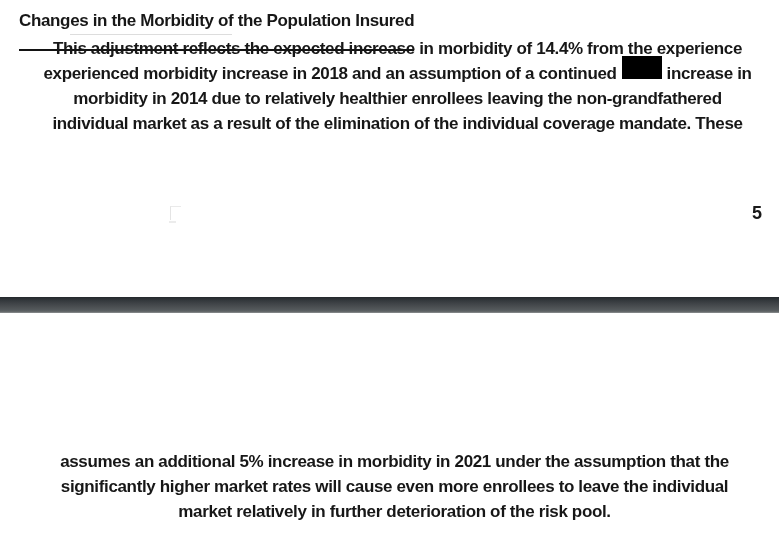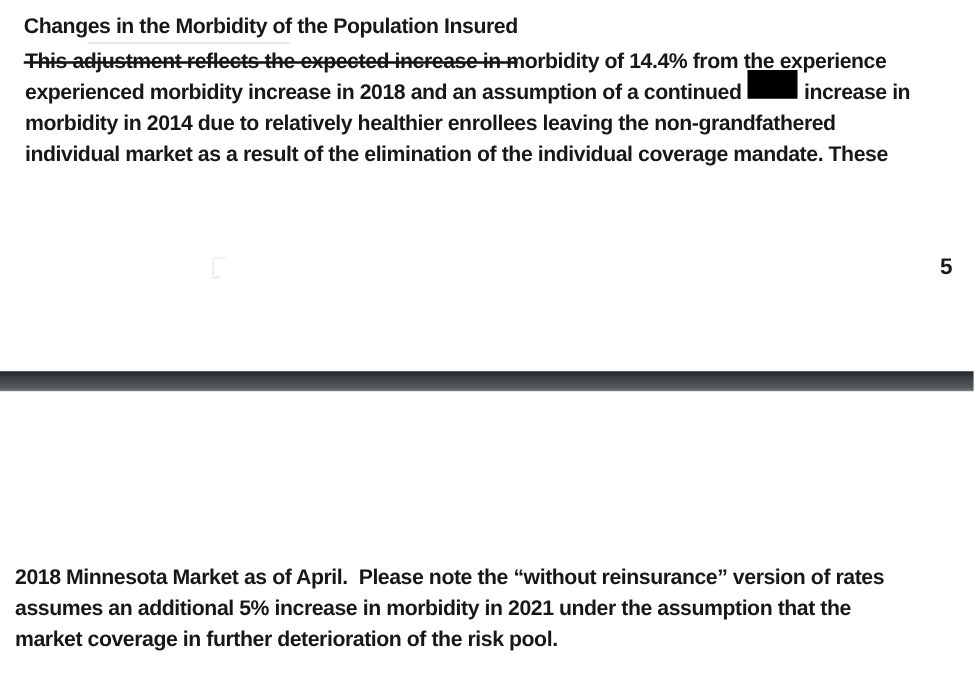--- a/index.html
+++ b/index.html
@@ -49,20 +49,21 @@
   .para-bottom {
     position: absolute;
     left: 12px;
     top: 449px;
     width: 765px;
   }
   .line {
     height: 25px;
     line-height: 25px;
     white-space: nowrap;
+    text-align: center;
   }
   
   .redact {
     display: inline-block;
     width: 49px;
     height: 1px;
     position: relative;
   }
   .redact::after {
     content: "";
@@ -145,22 +146,22 @@
   <div class="page-number">5</div>
 
   <div class="scan-artifact"></div>
 </div>
 
 <div class="page-break-band"></div>
 
 <div>
   <div class="para-bottom scan-text">
     <div class="line">
-      <span>2018 Minnesota Market as of April.&nbsp; Please note the “without reinsurance” version of rates</span>
-    </div>
-    <div class="line">
       <span>assumes an additional 5% increase in morbidity in 2021 under the assumption that the</span>
     </div>
     <div class="line">
-      <span>market coverage in further deterioration of the risk pool.</span>
+      <span>significantly higher market rates will cause even more enrollees to leave the individual</span>
+    </div>
+    <div class="line">
+      <span>market relatively in further deterioration of the risk pool.</span>
     </div>
   </div>
 </div>
 
 </body></html>

